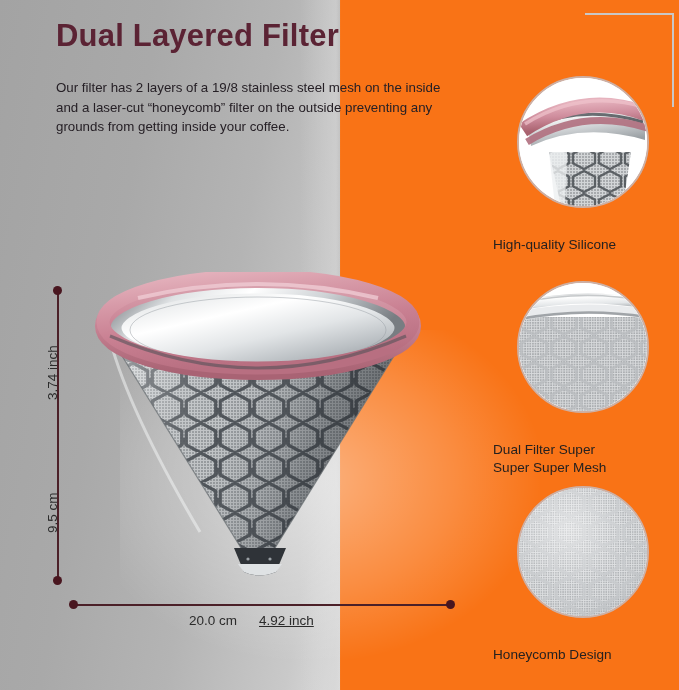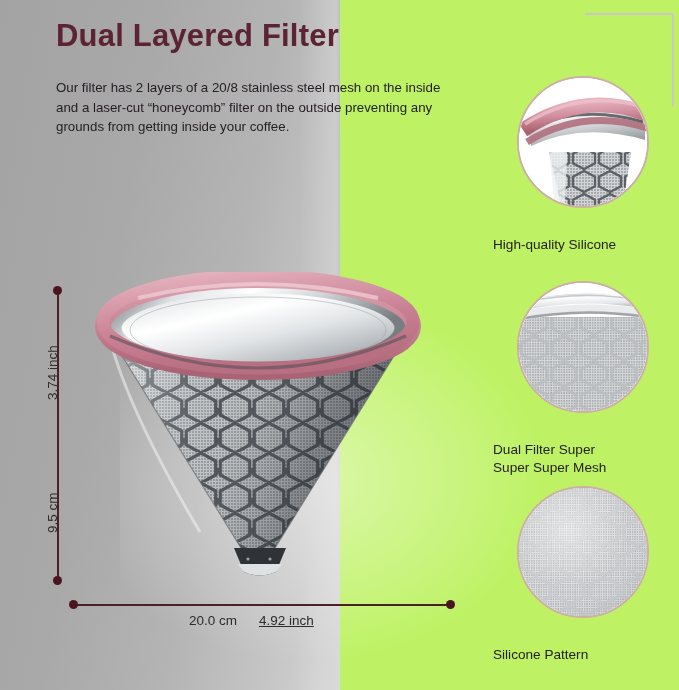--- a/index.html
+++ b/index.html
@@ -9,21 +9,21 @@
   }
   body {
     font-family: "Liberation Sans", sans-serif;
   }
 
   #page {
     position: relative;
     width: 679px;
     height: 690px;
     overflow: hidden;
-    background: #bef264;
+    background: #f97316;
   }
 
   
   .bg-panel {
     position: absolute;
     left: 0;
     top: 0;
     width: 340px;
     height: 690px;
     background: linear-gradient(100deg, #a3a3a3 0%, #a9a9a9 35%, #b4b4b4 62%, #c9c9c9 88%, #dcdcdc 100%);
@@ -160,21 +160,21 @@
 
 <div id="page">
 
   <div class="bg-panel"></div>
   <div class="bg-panel-fade"></div>
   <div class="bg-bloom"></div>
 
   <div class="corner-bracket"></div>
 
   <div class="title">Dual Layered Filter</div>
-  <div class="subtitle">Our filter has 2 layers of a 20/8 stainless steel mesh on the inside and a laser-cut “honeycomb” filter on the outside preventing any grounds from getting inside your coffee.</div>
+  <div class="subtitle">Our filter has 2 layers of a 19/8 stainless steel mesh on the inside and a laser-cut “honeycomb” filter on the outside preventing any grounds from getting inside your coffee.</div>
 
   <div class="dim-line-v"></div>
   <div class="dim-dot dot-v-top"></div>
   <div class="dim-dot dot-v-bot"></div>
   <div class="dim-label-v dim-inch-v">3.74 inch</div>
   <div class="dim-label-v dim-cm-v">9.5 cm</div>
 
   <div class="dim-line-h"></div>
   <div class="dim-dot dot-h-left"></div>
   <div class="dim-dot dot-h-right"></div>
@@ -357,16 +357,16 @@
             <stop offset="0%" stop-color="#ffffff" stop-opacity="0.5"></stop>
             <stop offset="60%" stop-color="#ffffff" stop-opacity="0.08"></stop>
             <stop offset="100%" stop-color="#8e9397" stop-opacity="0.28"></stop>
           </radialGradient>
         </defs>
         <rect width="128" height="128" fill="url(#c3dots)"></rect>
         <rect width="128" height="128" fill="url(#c3hex)" opacity="0.8"></rect>
         <rect width="128" height="128" fill="url(#c3shade)"></rect>
       </svg>
     </div>
-    <div class="callout-label">Silicone Pattern</div>
+    <div class="callout-label">Honeycomb Design</div>
   </div>
 
 </div>
 
 </body></html>

